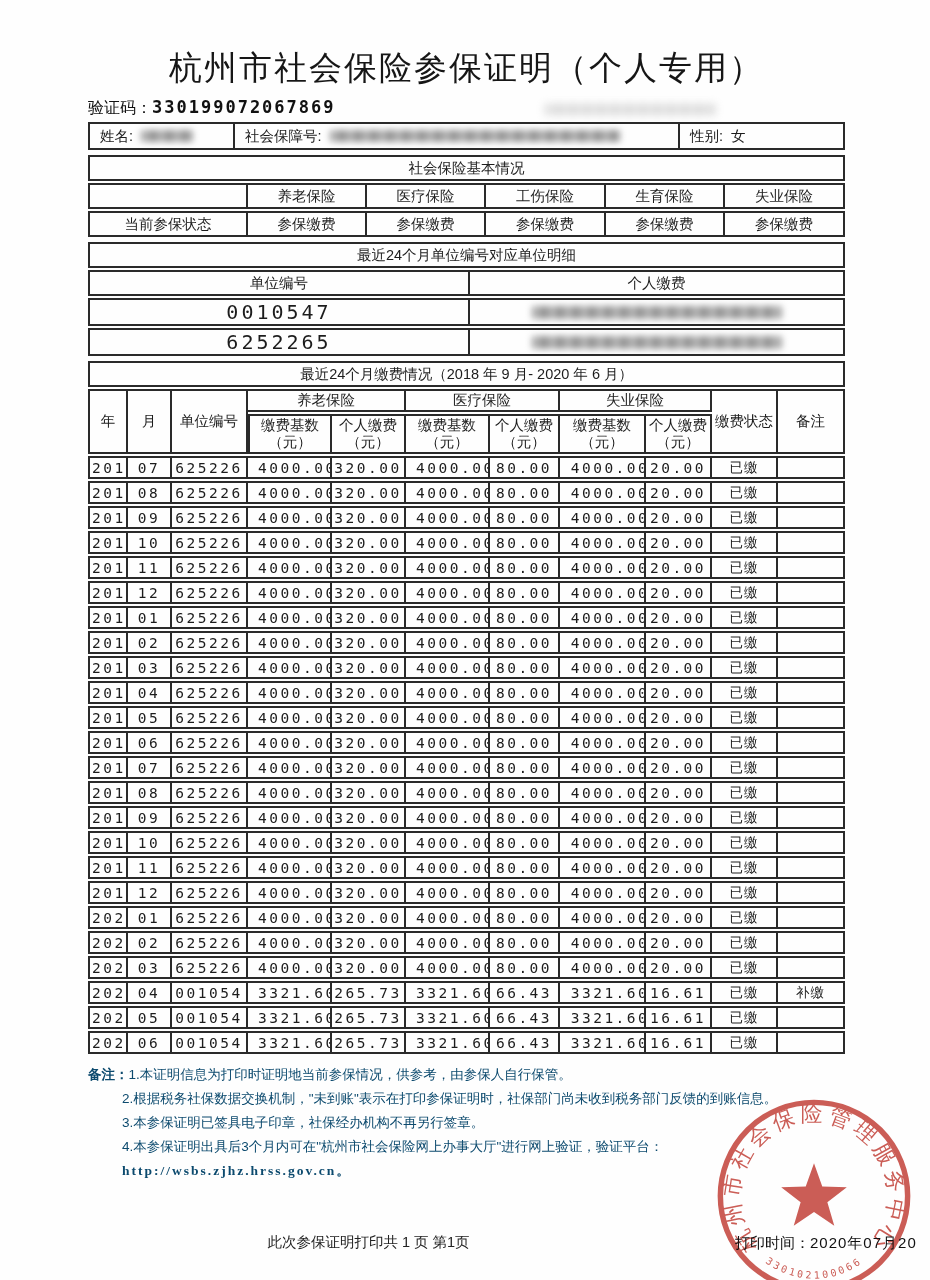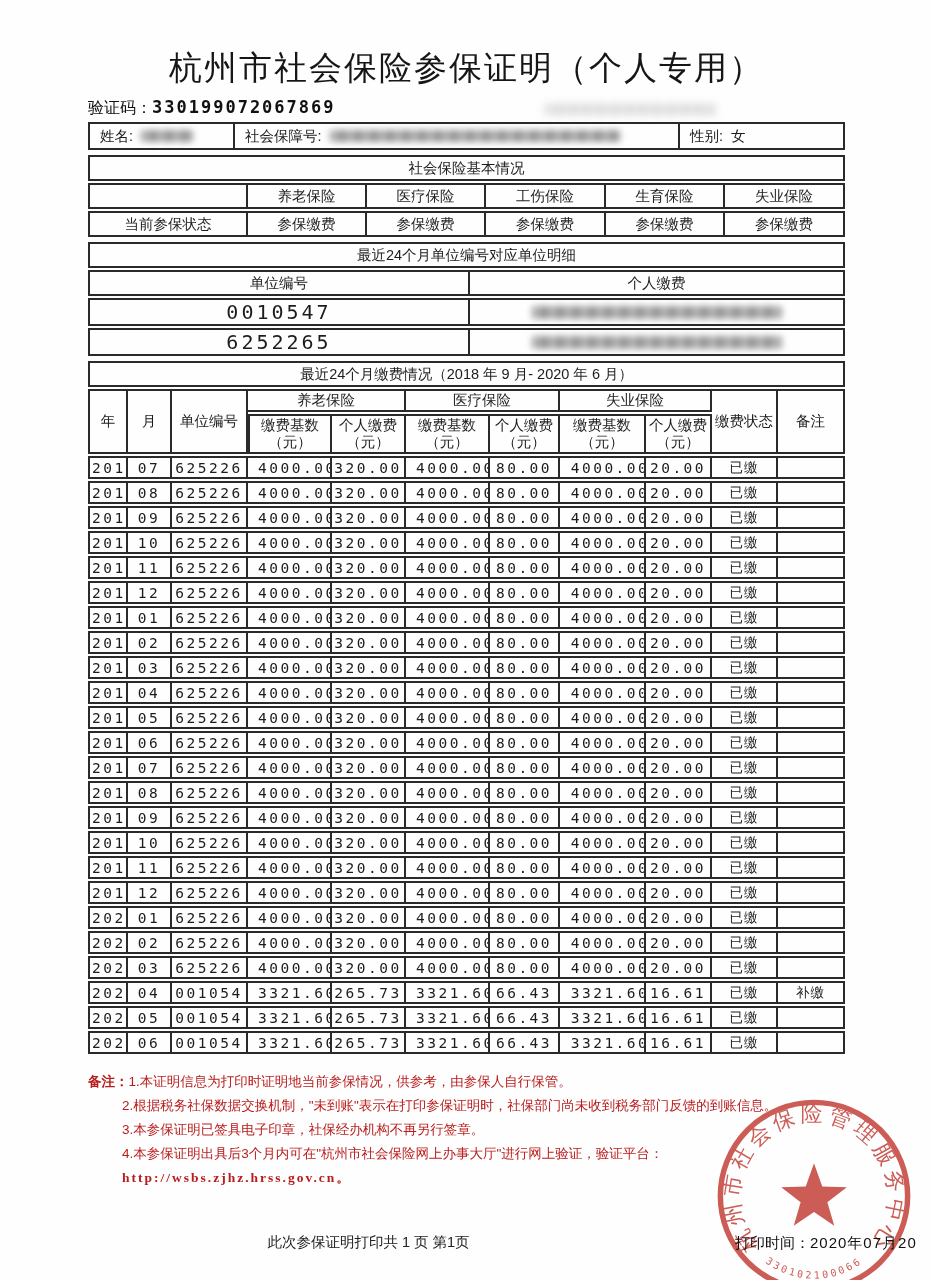--- a/index.html
+++ b/index.html
@@ -37,21 +37,21 @@
   .units td, .units th { height:22px; }
   .unit-code { font-family:"DejaVu Sans Mono","Liberation Mono",monospace; letter-spacing:3px; font-size:20px; }
   .pay thead th { font-size:14.5px; }
   .pay .grp { height:18px; }
   .pay .sub { height:36px; line-height:17px; white-space:normal;margin-top:28px; }
   .pay tbody td { height:19px; font-family:"DejaVu Sans Mono","Liberation Mono",monospace;
                   font-size:14.5px; letter-spacing:2.5px; }
   .pay tbody td.cn { font-family:"Liberation Sans","DejaVu Sans",sans-serif; letter-spacing:1px; font-size:13.5px; }
   .pay tbody td.clip .v { display:inline-block; transform:translateX(8px); }
   .two-line span { display:block; }
-  .notes { margin-top:14px; font-size:13.5px; line-height:24px; color:#b91c1c; }
+  .notes { margin-top:7px; font-size:13.5px; line-height:24px; color:#0c4a6e; }
   .notes .first { display:flex; }
   .notes .lbl { font-weight:bold; flex:0 0 auto; }
   .notes .ind { padding-left:34px; }
   .notes .url { font-family:Liberation Serif, serif; font-weight:bold; letter-spacing:2px; }
   .page-info { position:absolute; left:0; top:1233px; width:737px; text-align:center; font-size:14.5px; color:#222; }
   .print-time { position:absolute; left:735px; top:1234px; white-space:nowrap; font-size:15px; color:#111; z-index:3; }
   .print-time .t { font-family:Liberation Sans, sans-serif; letter-spacing:1px; }
   .seal { position:absolute; left:703px; top:1096px; z-index:2; opacity:0.88; }
   .smudge { position:absolute; left:545px; top:104px; width:170px; height:11px; filter:blur(4px); opacity:.45;
     background:repeating-linear-gradient(90deg,#9a9a9a 0,#cfcfcf 7px,#9a9a9a 14px); }

